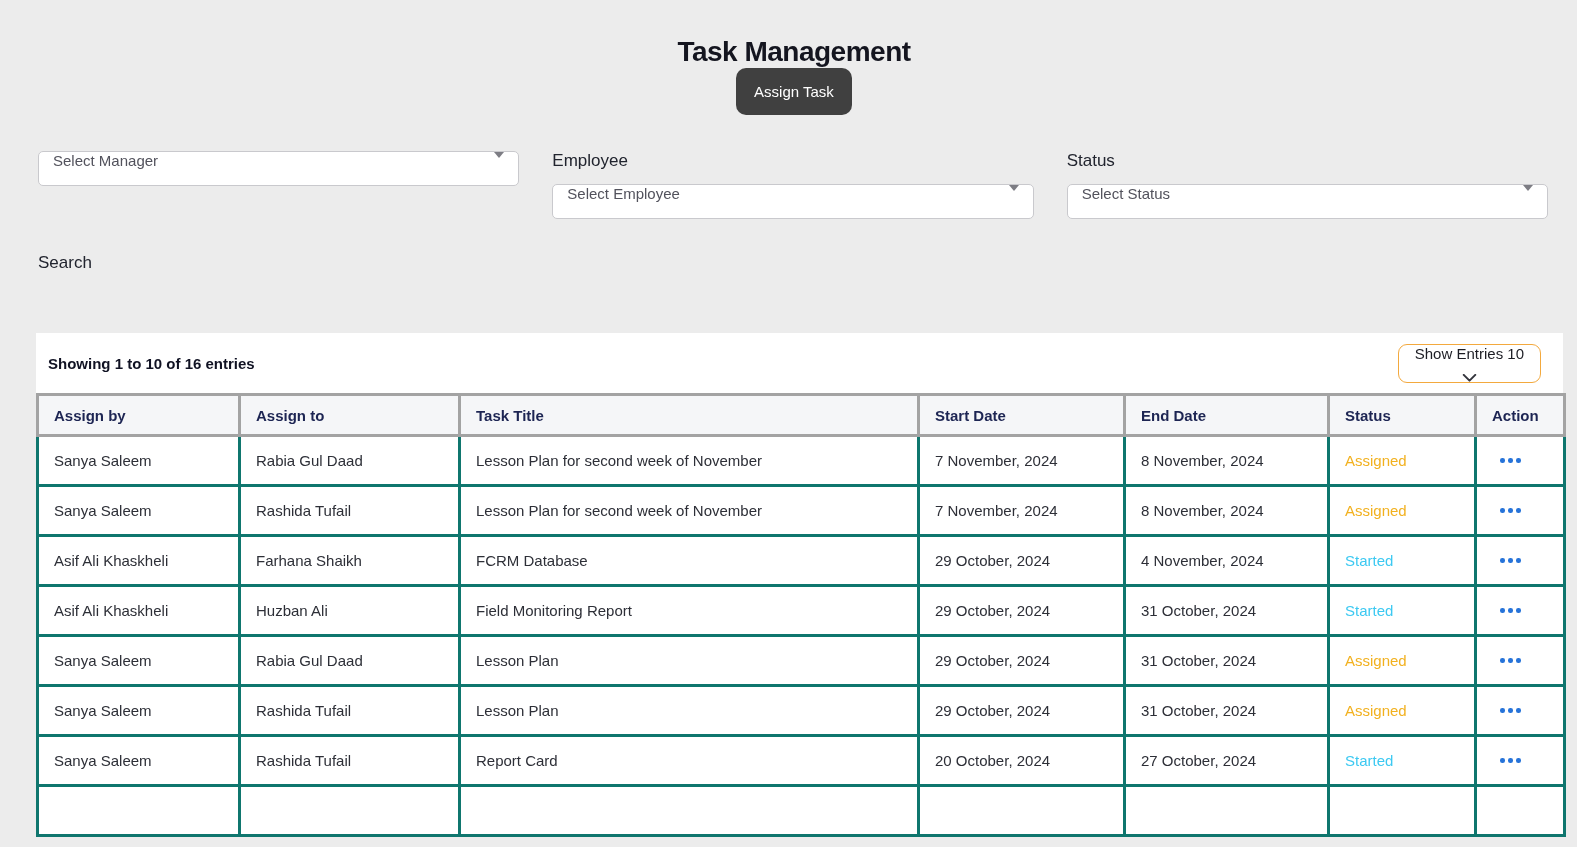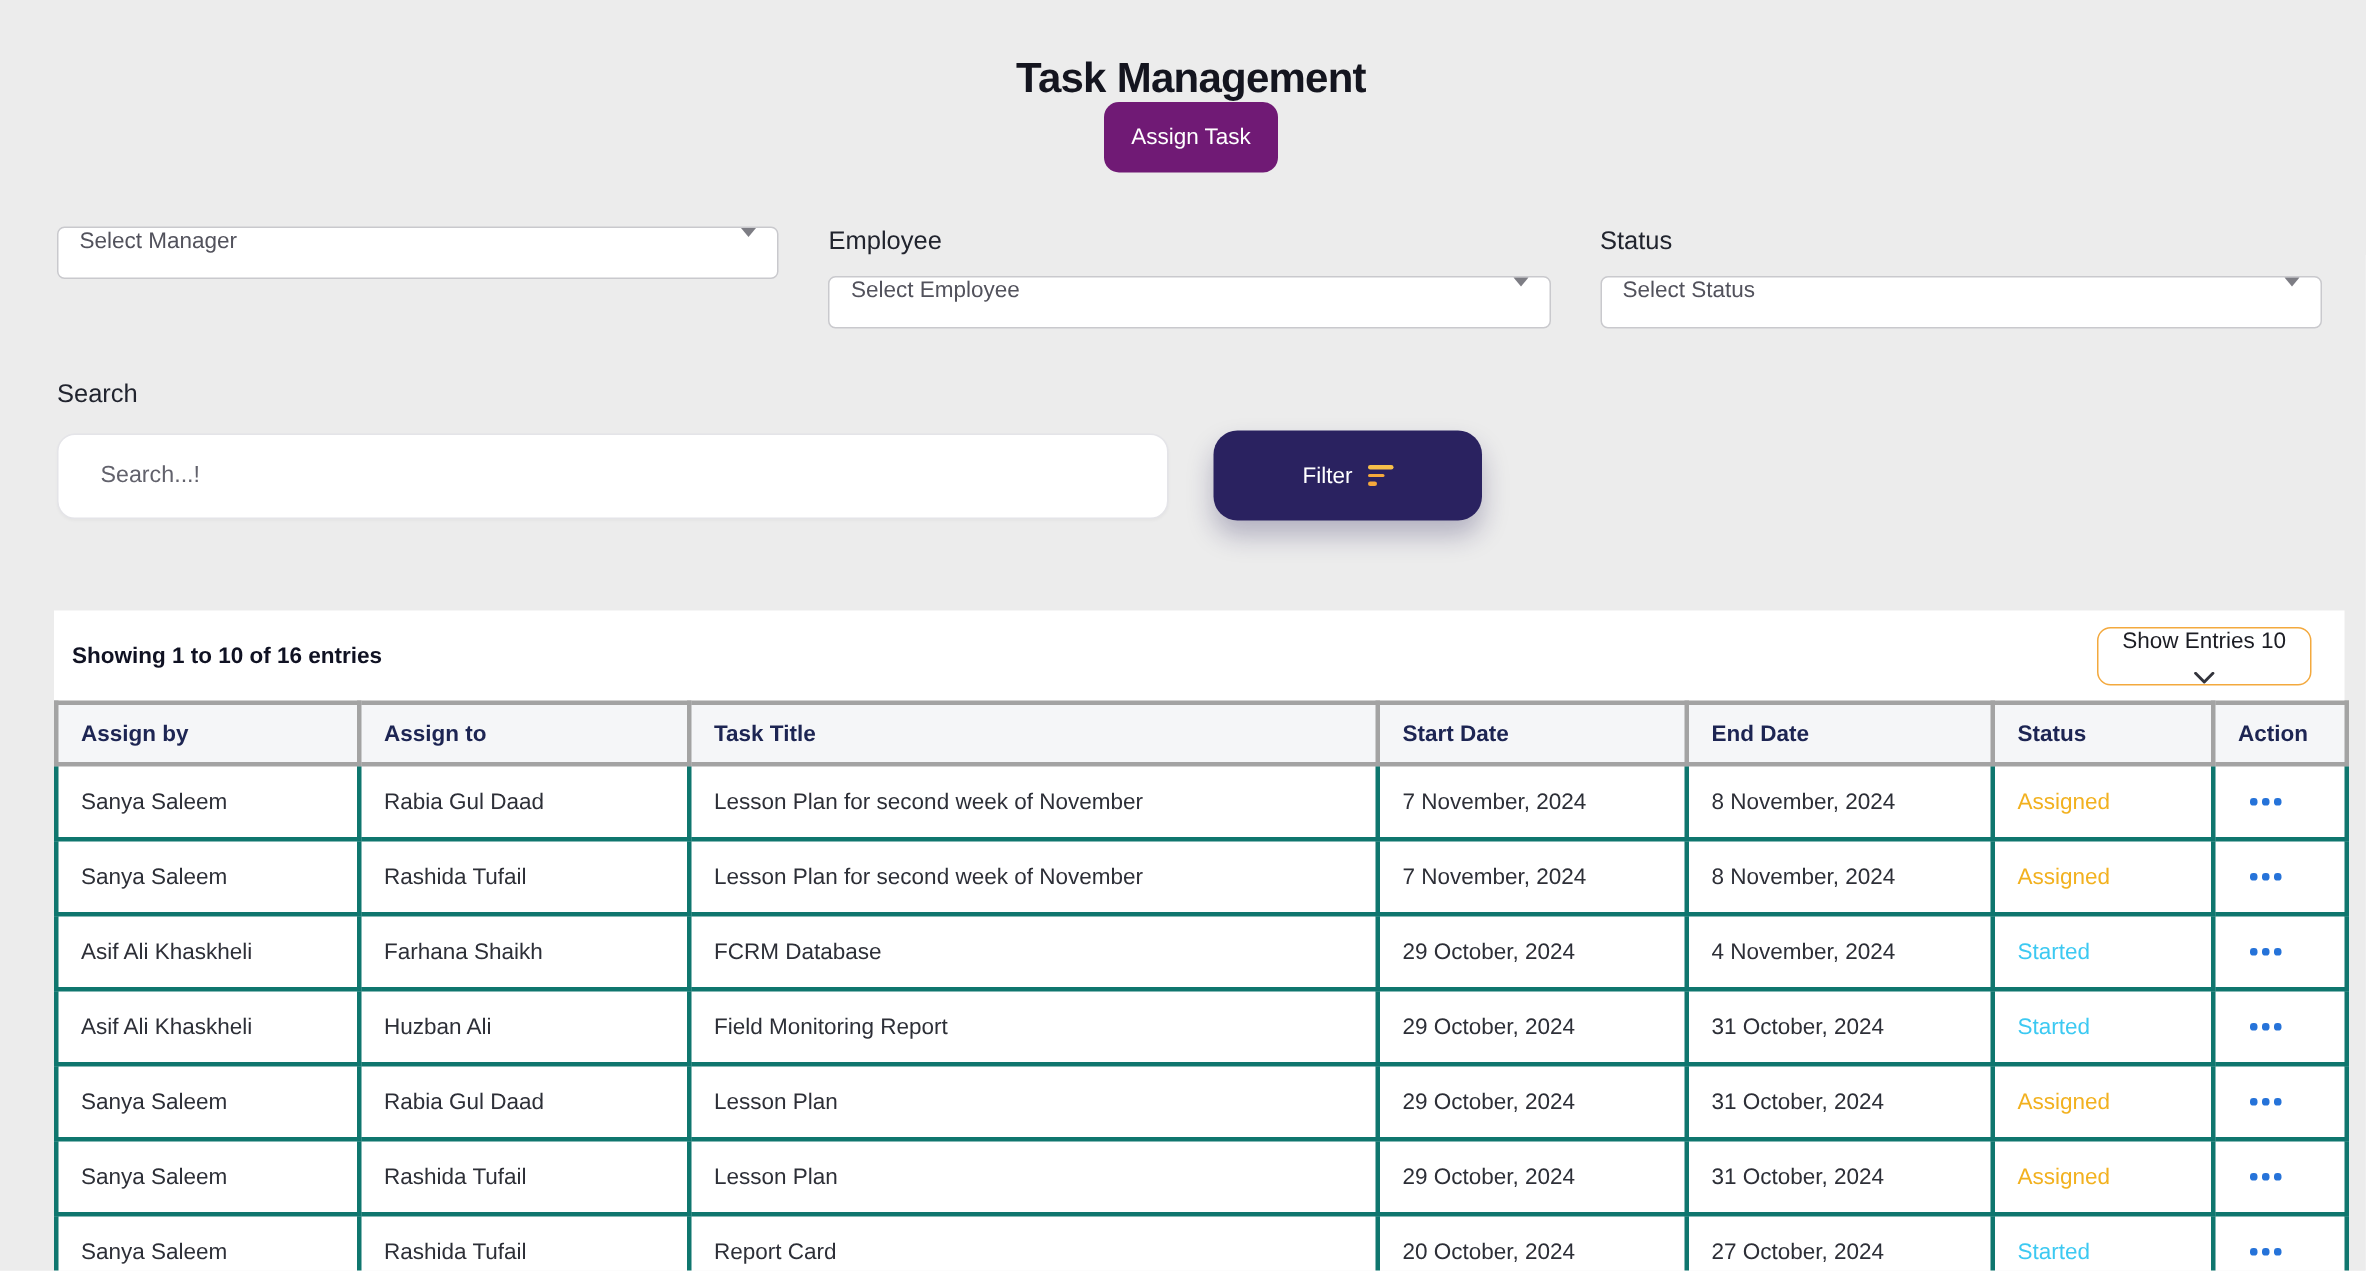--- a/index.html
+++ b/index.html
@@ -13,21 +13,21 @@
   
   .topbar {
     display: flex; justify-content: space-between; align-items: center;
     padding: 36px 27px 0 38px;
     flex-direction: column;
   }
   .page-title {
     font-size: 28px; font-weight: 700; letter-spacing: -0.5px; color: #14151f;
   }
   .assign-btn {
-    background: #701a75; color: #ffffff; border: none; cursor: pointer;
+    background: #404040; color: #ffffff; border: none; cursor: pointer;
     font-family: inherit; font-size: 15px; font-weight: 500;
     padding: 15px 18px; border-radius: 10px;
   }
 
   
   .filters-row {
     display: flex; gap: 33px;
     margin: 36px 29px 0 38px;
   }
   .filter-col { flex: 1; }
@@ -123,31 +123,20 @@
     <div class="field-label">Status</div>
     <div class="select-box">
       <span class="select-placeholder">Select Status</span>
       <span class="sel-arrow"></span>
     </div>
   </div>
 </div>
 
 <div class="search-section">
   <div class="field-label">Search</div>
-  <div class="search-row">
-    <input class="search-input" type="text" placeholder="Search...!" style="">
-    <button class="filter-btn">
-      <span>Filter</span>
-      <span class="filter-icon">
-          <i></i>
-          <i></i>
-          <i></i>
-        </span>
-    </button>
-  </div>
 </div>
 
 <div class="panel">
   <div class="panel-header">
     <div class="entries-summary">Showing 1 to 10 of 16 entries</div>
     <button class="show-entries-btn">
       <span>Show Entries 10</span>
       <svg width="15" height="9" viewBox="0 0 15 9">
         <polyline points="1,1 7.5,7.5 14,1" fill="none" stroke="#33343c" stroke-width="2.2" stroke-linecap="round" stroke-linejoin="round"></polyline>
       </svg>

